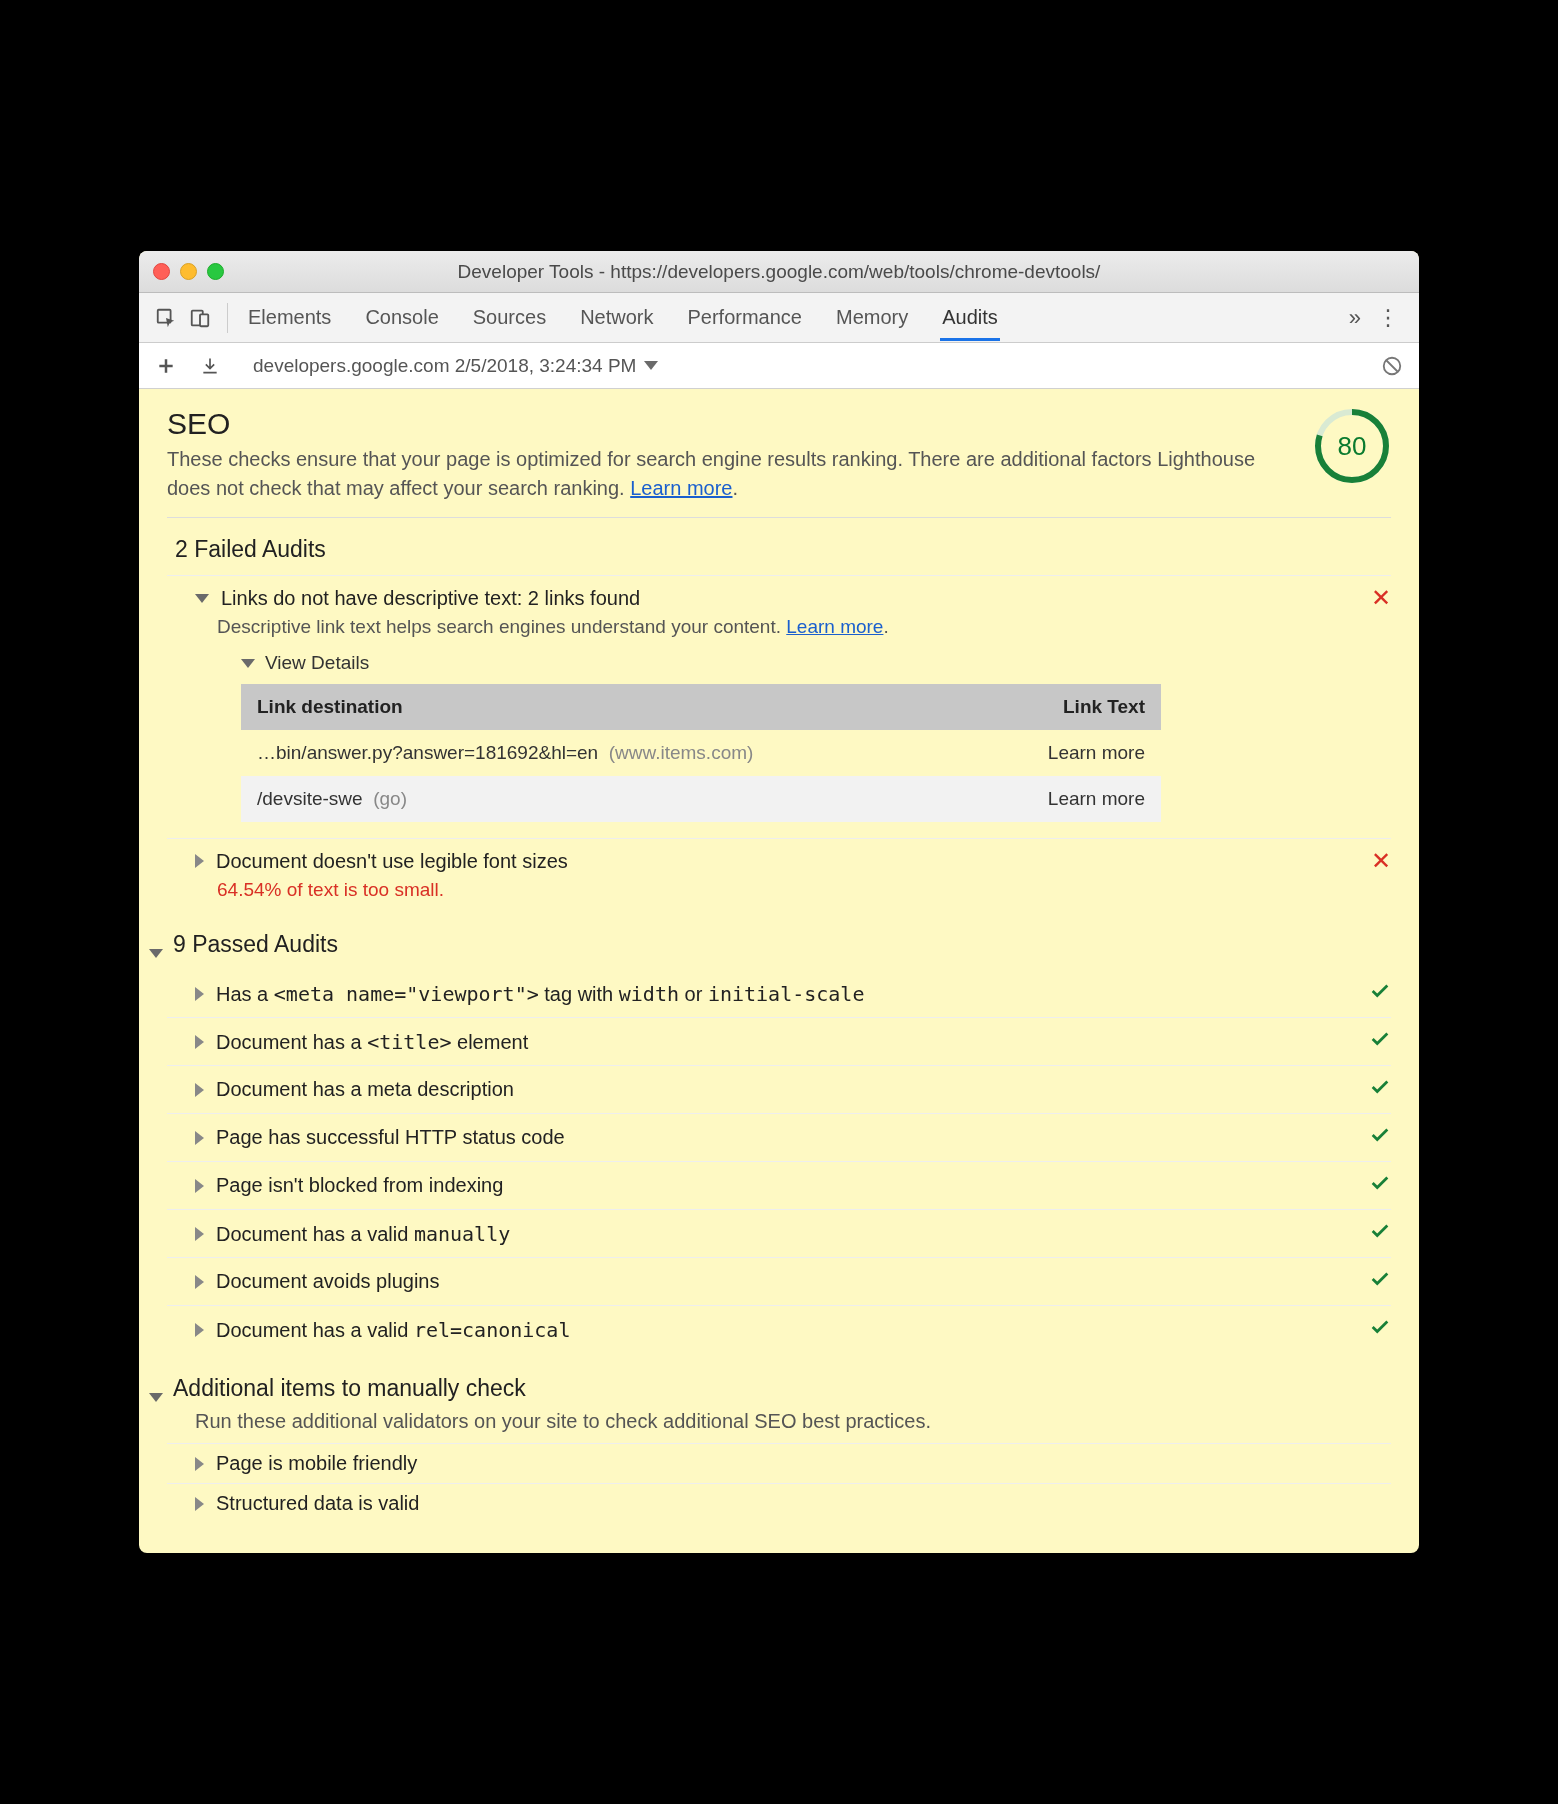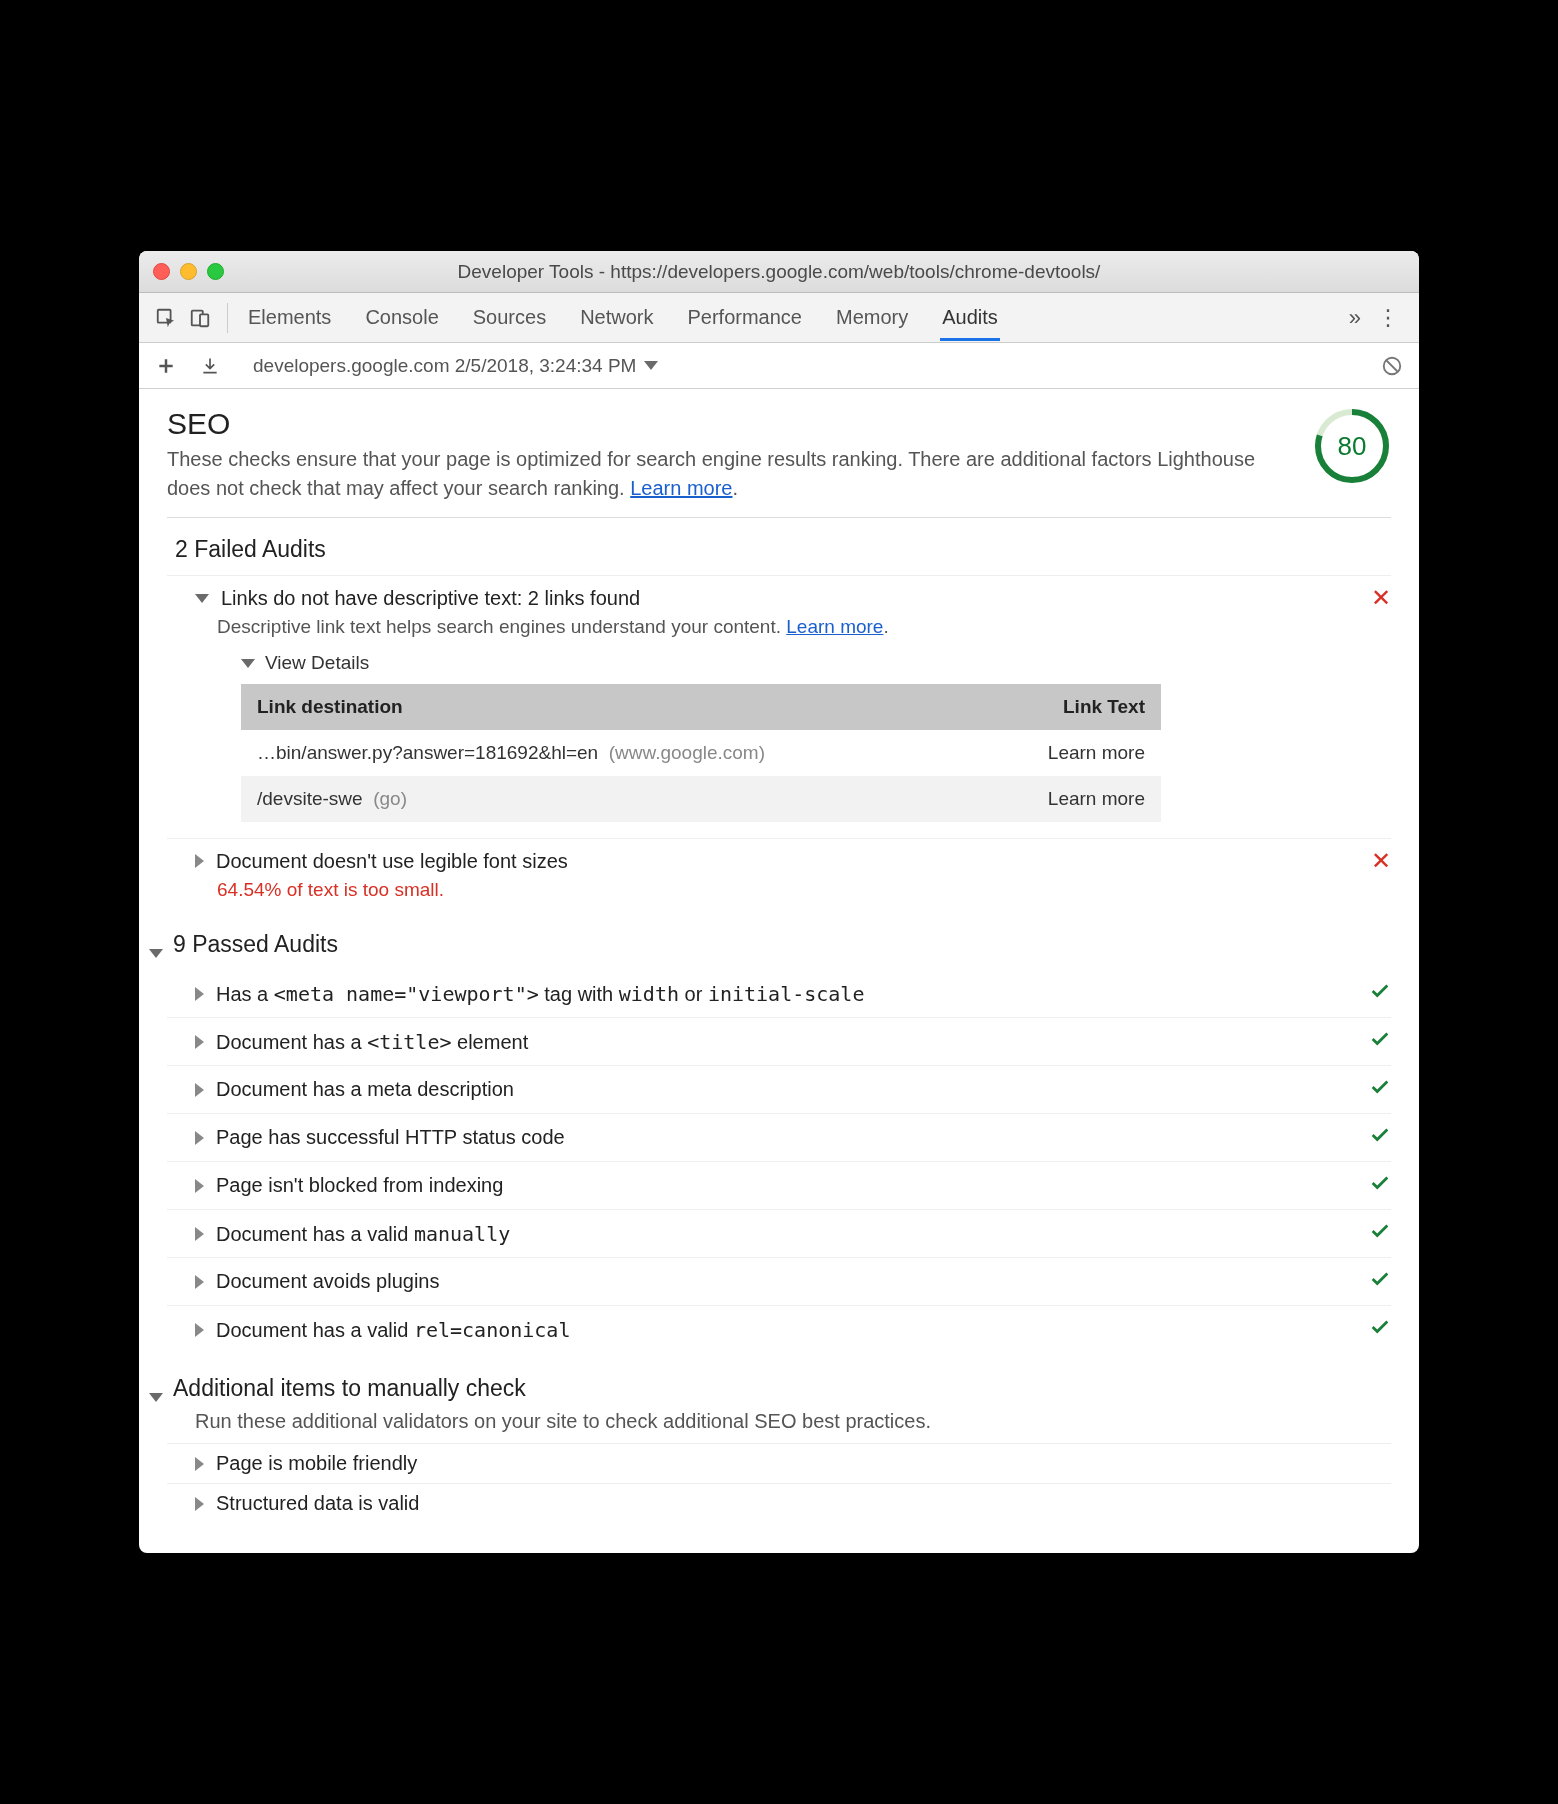--- a/index.html
+++ b/index.html
@@ -7,21 +7,21 @@
     background: #000;
     font-family: -apple-system, BlinkMacSystemFont, "Segoe UI", Helvetica, Arial, sans-serif;
     display: flex;
     align-items: center;
     justify-content: center;
     min-height: 100vh;
     padding: 60px;
   }
   .window {
     width: 1280px;
-    background: #ffffff;
+    background: #fef9c3;
     border-radius: 8px;
     overflow: hidden;
     box-shadow: 0 20px 60px rgba(0,0,0,0.6);
   }
   .titlebar {
     height: 42px;
     background: linear-gradient(#ececec, #dcdcdc);
     border-bottom: 1px solid #bcbcbc;
     display: flex;
     align-items: center;
@@ -203,21 +203,21 @@
           <span class="tri"></span>
           <span>View Details</span>
         </div>
         <table class="dt">
           <tbody>
               <tr>
             <th>Link destination</th>
             <th class="r">Link Text</th>
           </tr>
           <tr>
-            <td><span>…bin/answer.py?answer=181692&amp;hl=en</span>&nbsp;&nbsp;<span class="host">(www.google.com)</span></td>
+            <td><span>…bin/answer.py?answer=181692&amp;hl=en</span>&nbsp;&nbsp;<span class="host">(www.items.com)</span></td>
             <td class="r">Learn more</td>
           </tr>
           <tr class="alt">
             <td><span>/devsite-swe</span>&nbsp;&nbsp;<span class="host">(go)</span></td>
             <td class="r">Learn more</td>
           </tr>
         </tbody>
           </table>
       </div>
     </div>

